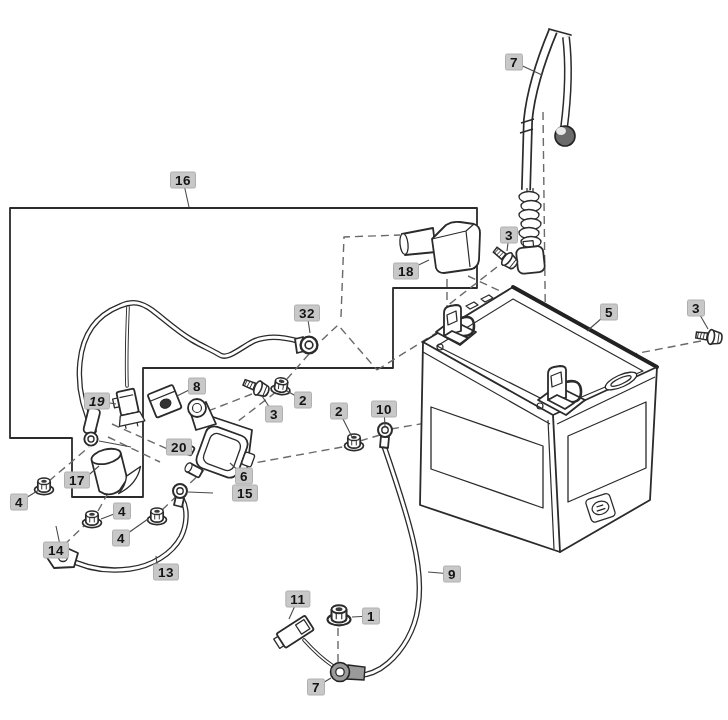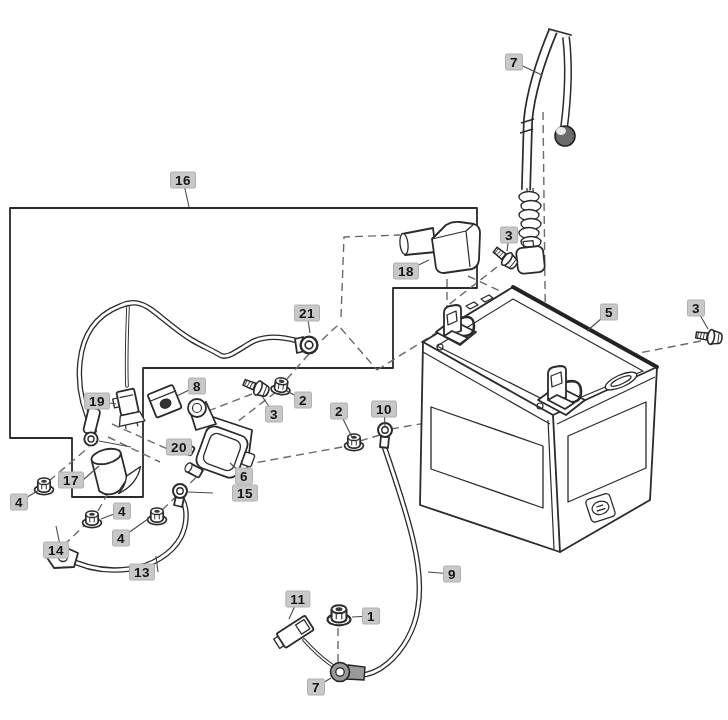--- a/index.html
+++ b/index.html
@@ -277,34 +277,34 @@
       </g>
 </svg>
 
 <div id="callout-layer">
       <div class="callout" style="left: 514px; top: 62px;">7</div>
       <div class="callout" style="left: 183px; top: 180px;">16</div>
       <div class="callout" style="left: 406px; top: 271px;">18</div>
       <div class="callout" style="left: 509px; top: 235px;">3</div>
       <div class="callout" style="left: 609px; top: 312px;">5</div>
       <div class="callout" style="left: 696px; top: 308px;">3</div>
-      <div class="callout" style="left: 307px; top: 313px;">21</div>
+      <div class="callout" style="left: 307px; top: 313px;">32</div>
       <div class="callout" style="left: 197px; top: 386px;">8</div>
       <div class="callout" style="left: 303px; top: 400px;">2</div>
       <div class="callout" style="left: 274px; top: 414px;">3</div>
-      <div class="callout" style="left: 97px; top: 401px;">19</div>
+      <div class="callout" style="left: 97px; top: 401px; font-style: italic;">19</div>
       <div class="callout" style="left: 339px; top: 411px;">2</div>
       <div class="callout" style="left: 384px; top: 409px;">10</div>
       <div class="callout" style="left: 131px; top: 447px; margin-left: 48px;">20</div>
-      <div class="callout" style="left: 71px; top: 480px;">17</div>
+      <div class="callout" style="left: 77px; top: 480px;">17</div>
       <div class="callout" style="left: 244px; top: 476px;">6</div>
       <div class="callout" style="left: 19px; top: 502px;">4</div>
       <div class="callout" style="left: 213px; top: 493px; margin-left: 32px;">15</div>
       <div class="callout" style="left: 122px; top: 511px;">4</div>
       <div class="callout" style="left: 56px; top: 526px; margin-top: 24px;">14</div>
       <div class="callout" style="left: 121px; top: 538px;">4</div>
-      <div class="callout" style="left: 142px; top: 572px;">13</div>
+      <div class="callout" style="left: 166px; top: 572px;">13</div>
       <div class="callout" style="left: 452px; top: 574px;">9</div>
       <div class="callout" style="left: 298px; top: 599px;">11</div>
       <div class="callout" style="left: 371px; top: 616px;">1</div>
       <div class="callout" style="left: 316px; top: 687px;">7</div>
     </div>
 </div>
 
 </body></html>

